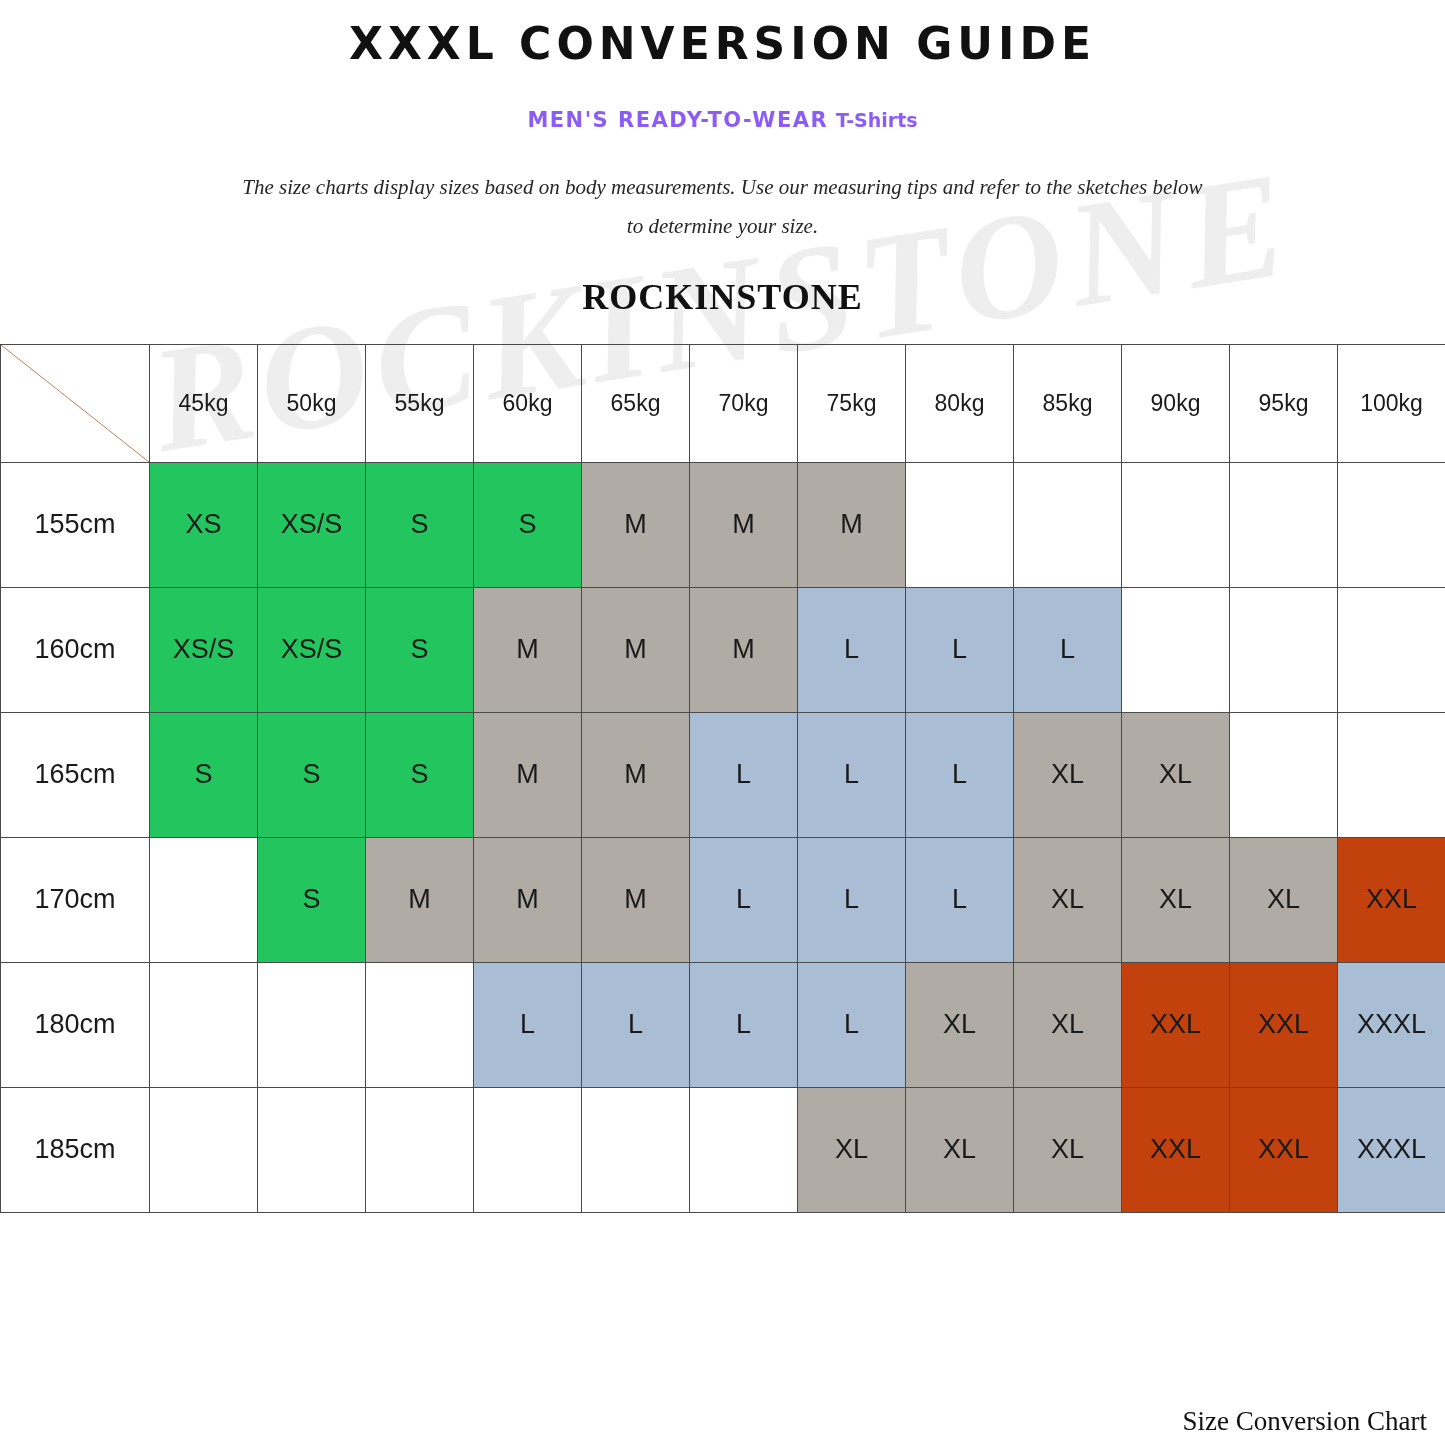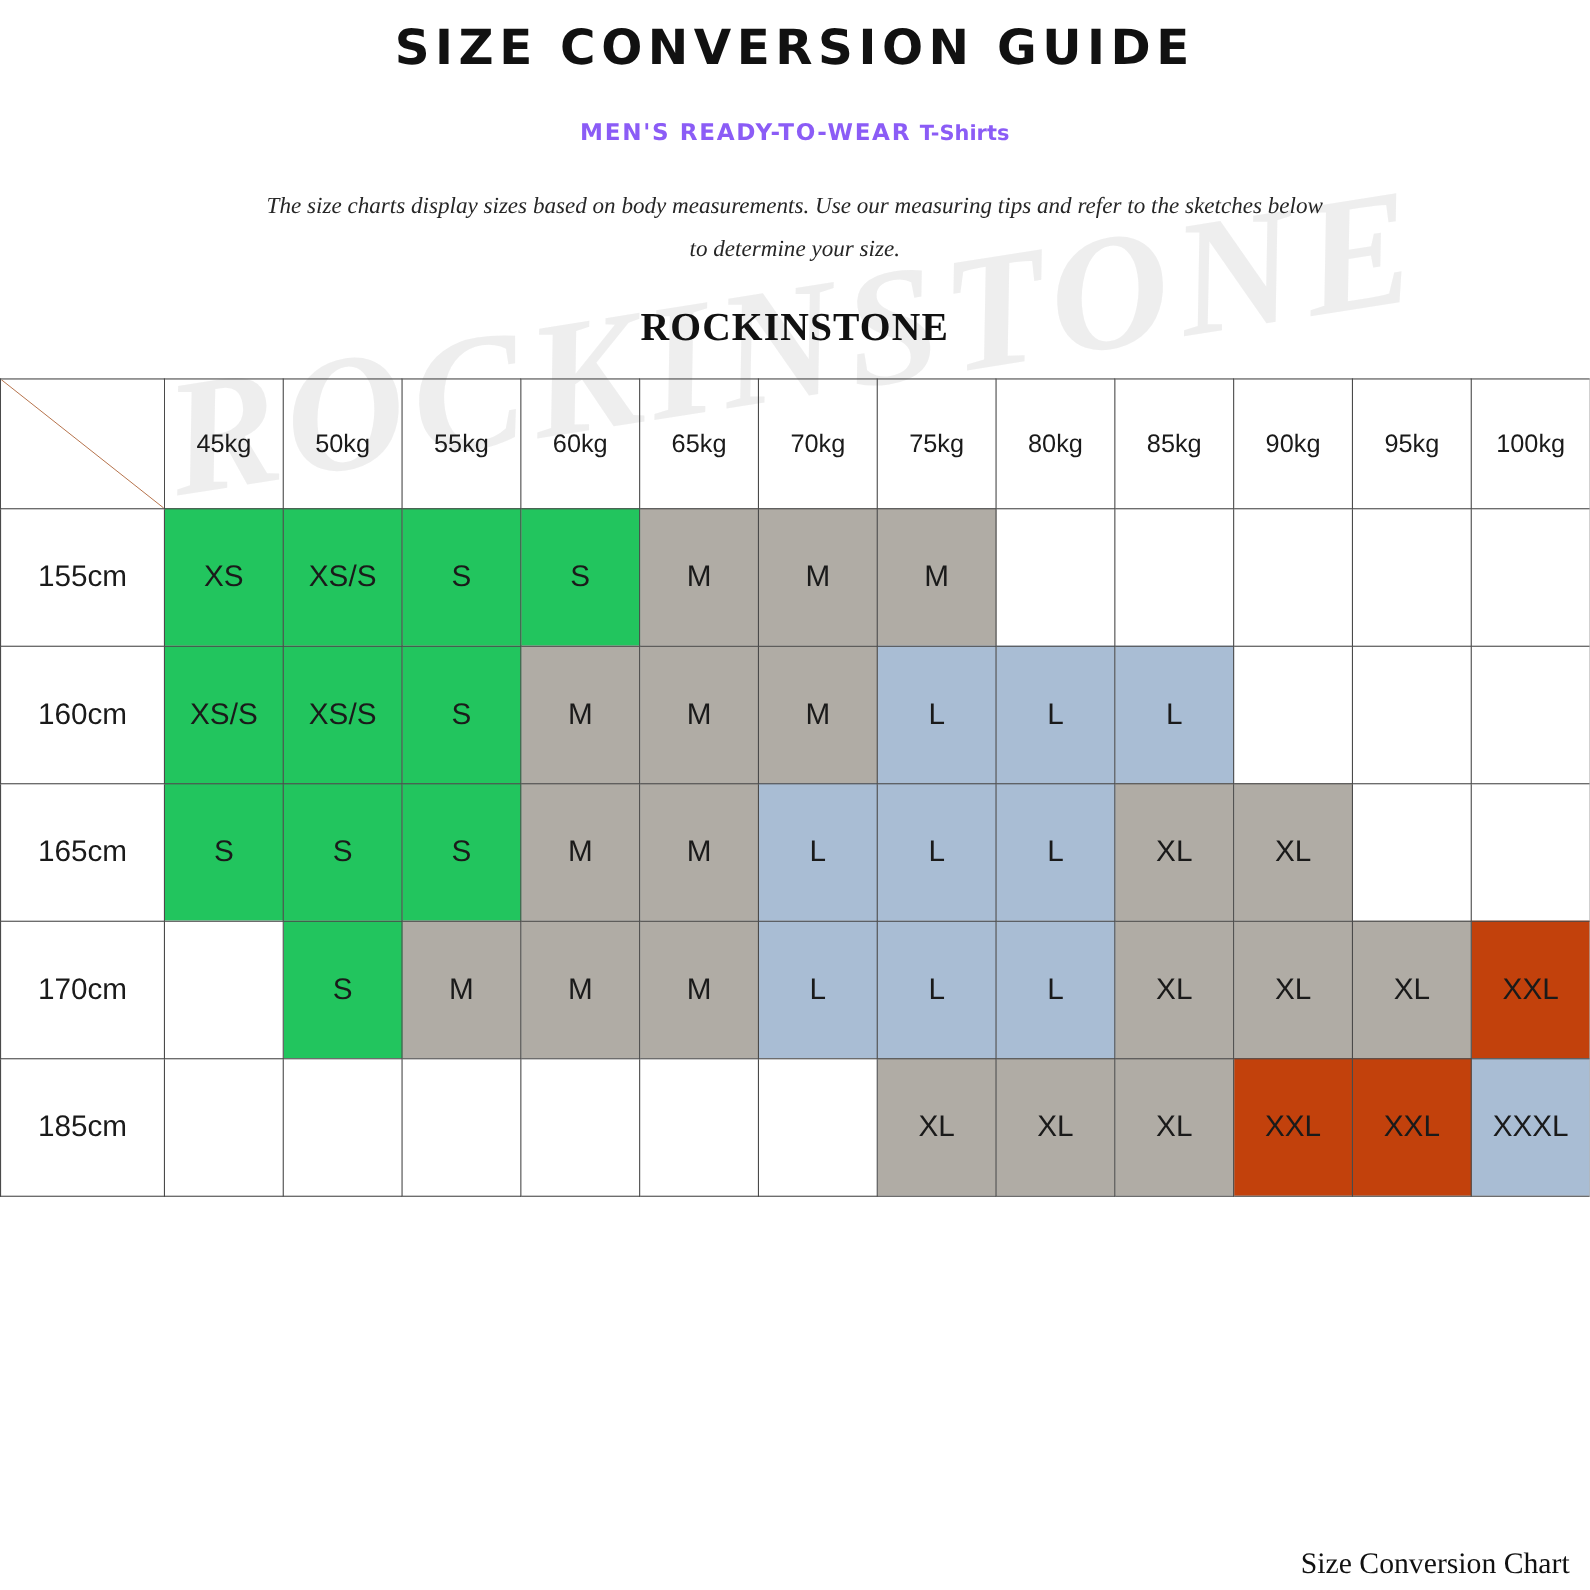--- a/index.html
+++ b/index.html
@@ -138,21 +138,21 @@
     z-index: 3;
     margin-left: 33px;
   }
 </style>
 </head>
 <body>
 
 <div class="watermark">ROCKINSTONE</div>
 
 <div class="header">
-  <div class="main-title">SIZE CONVERSION GUIDE</div>
+  <div class="main-title">XXXL CONVERSION GUIDE</div>
   <div class="sub-title">
     <span class="rtw">MEN'S READY-TO-WEAR</span>
     <span class="garment">T-Shirts</span>
   </div>
   <div class="description">The size charts display sizes based on body measurements. Use our measuring tips and refer to the sketches below to determine your size.</div>
   <div class="brand">ROCKINSTONE</div>
 </div>
 
 <div class="table-wrap">
   <table class="size-table">
@@ -232,20 +232,35 @@
           <td class="fill-grey">M</td>
           <td class="fill-blue">L</td>
           <td class="fill-blue">L</td>
           <td class="fill-blue">L</td>
           <td class="fill-grey">XL</td>
           <td class="fill-grey">XL</td>
           <td class="fill-grey">XL</td>
           <td class="fill-pale">XXL</td>
         </tr>
         <tr>
+          <td class="row-head">180cm</td>
+          <td class="fill-none"></td>
+          <td class="fill-none"></td>
+          <td class="fill-none"></td>
+          <td class="fill-blue">L</td>
+          <td class="fill-blue">L</td>
+          <td class="fill-blue">L</td>
+          <td class="fill-blue">L</td>
+          <td class="fill-grey">XL</td>
+          <td class="fill-grey">XL</td>
+          <td class="fill-pale">XXL</td>
+          <td class="fill-pale">XXL</td>
+          <td class="fill-blue">XXXL</td>
+        </tr>
+        <tr>
           <td class="row-head">185cm</td>
           <td class="fill-none"></td>
           <td class="fill-none"></td>
           <td class="fill-none"></td>
           <td class="fill-none"></td>
           <td class="fill-none"></td>
           <td class="fill-none"></td>
           <td class="fill-grey">XL</td>
           <td class="fill-grey">XL</td>
           <td class="fill-grey">XL</td>

